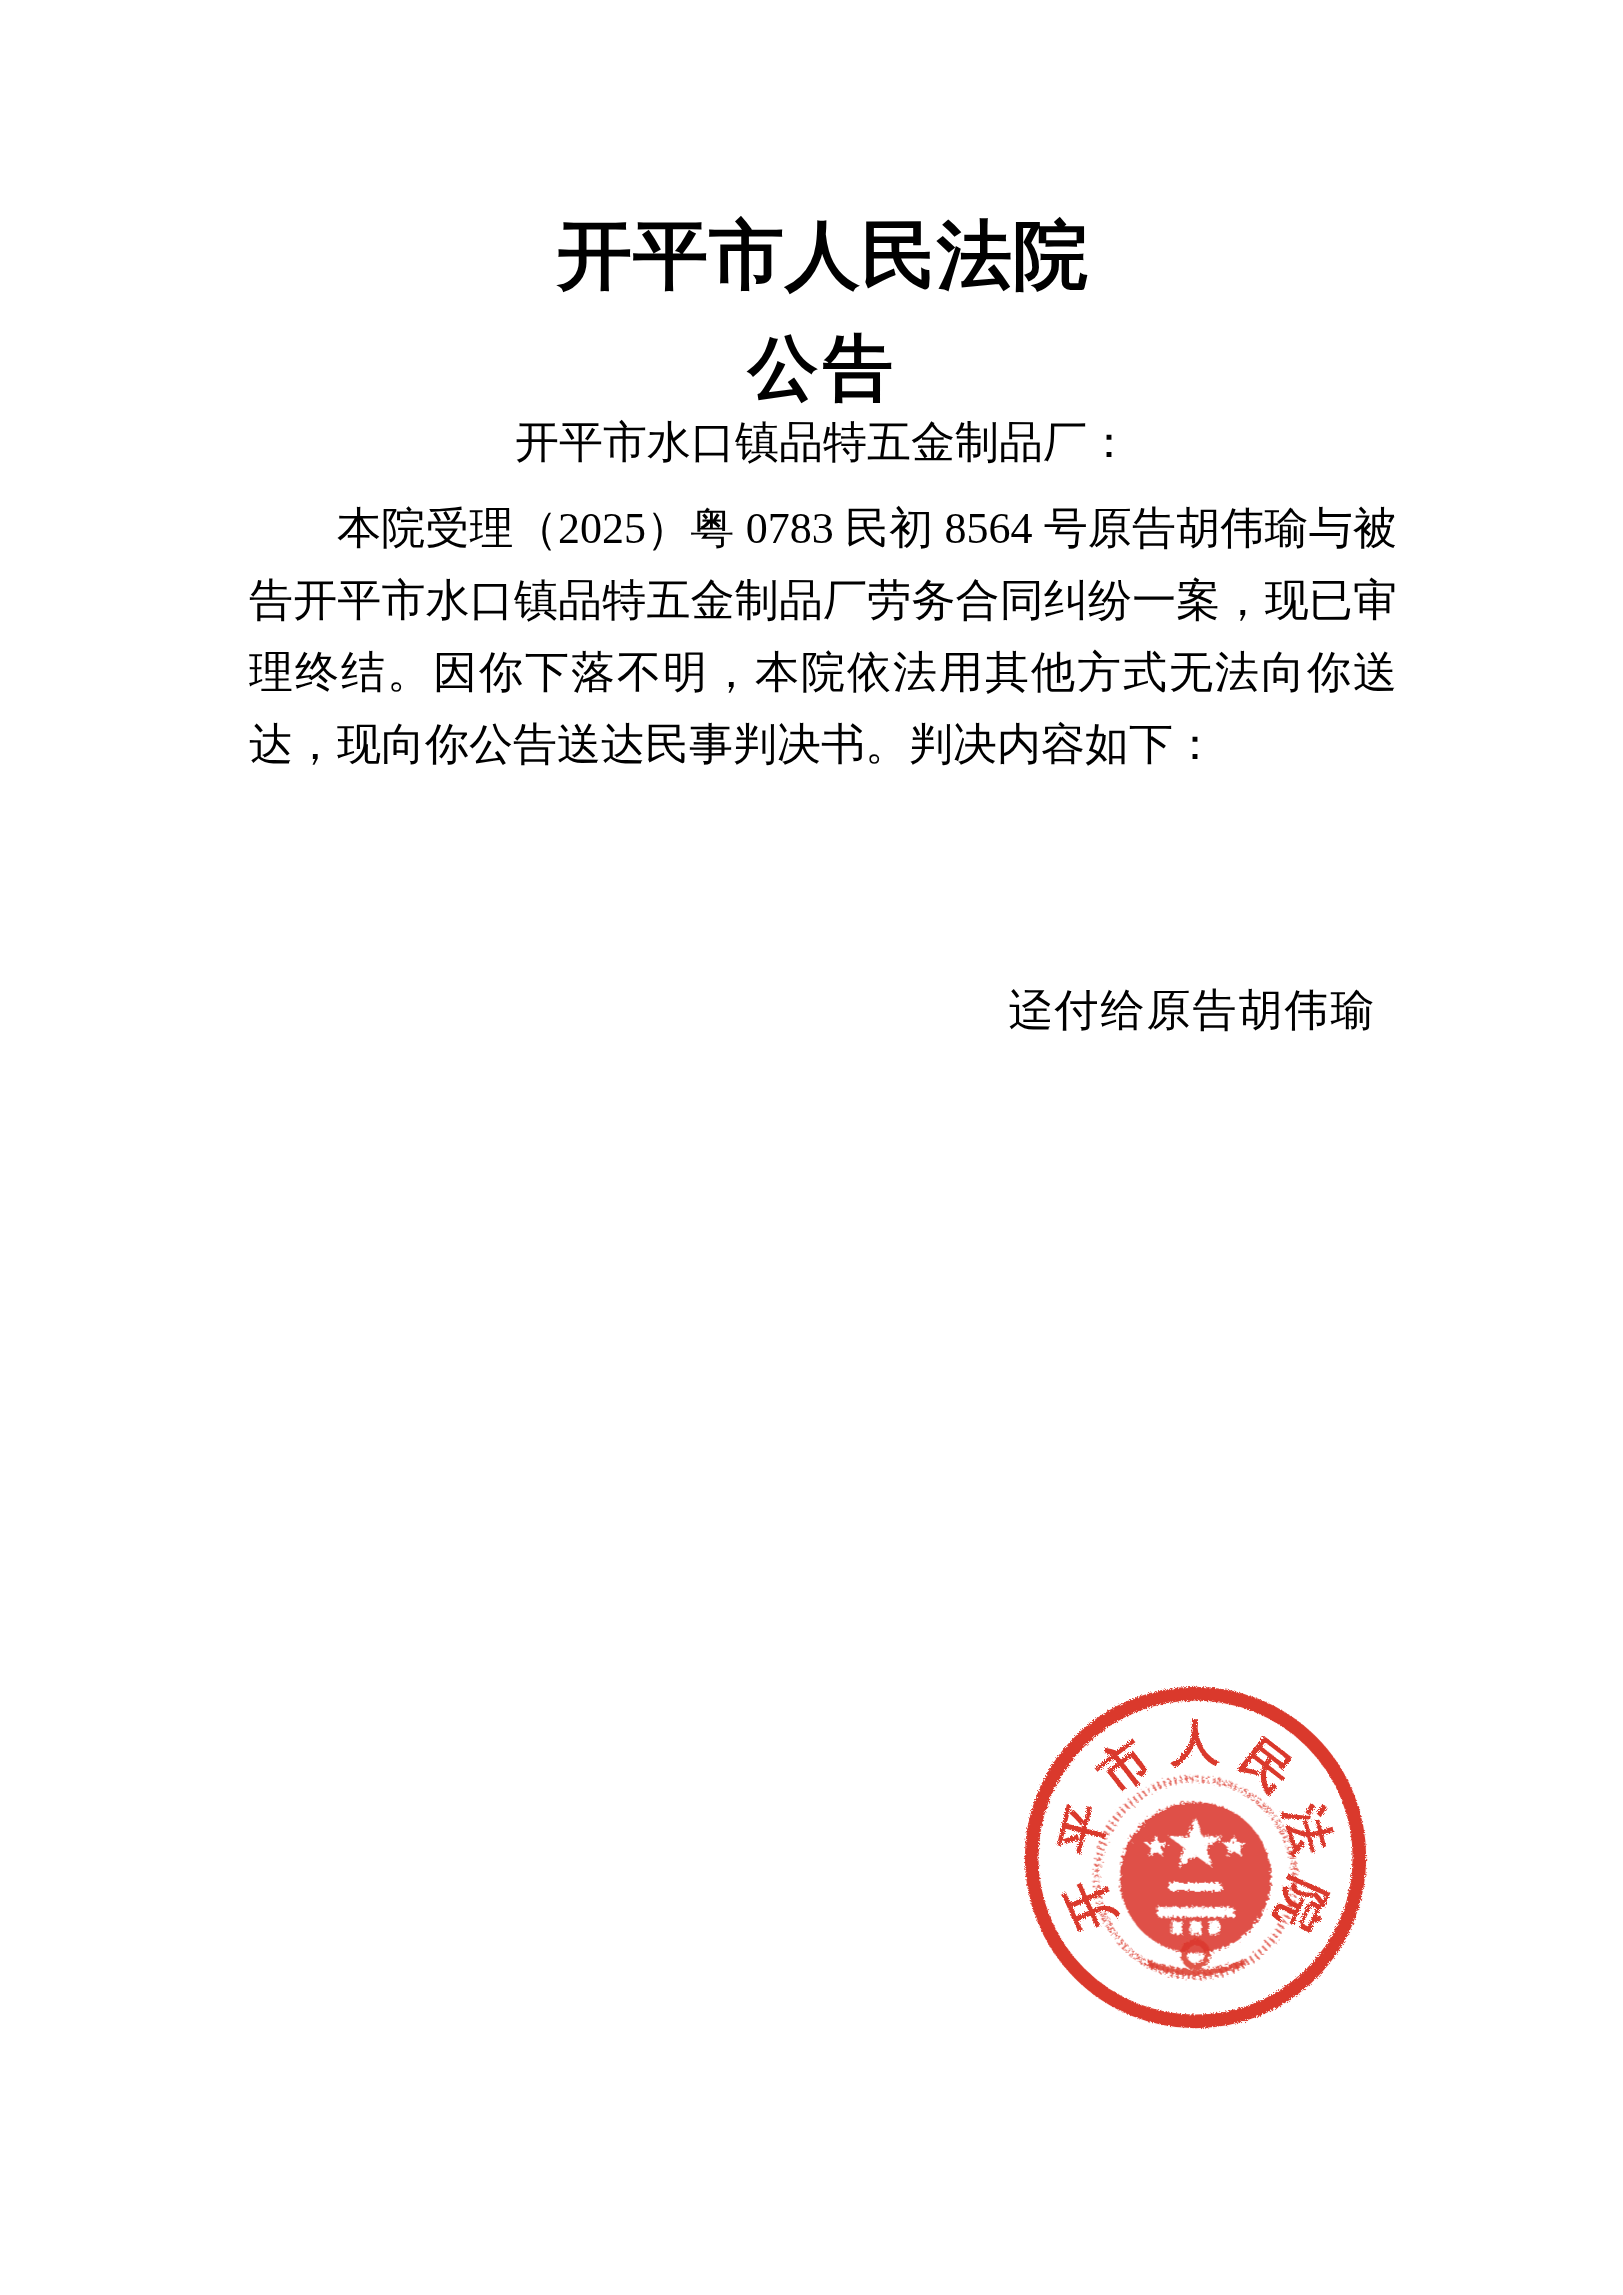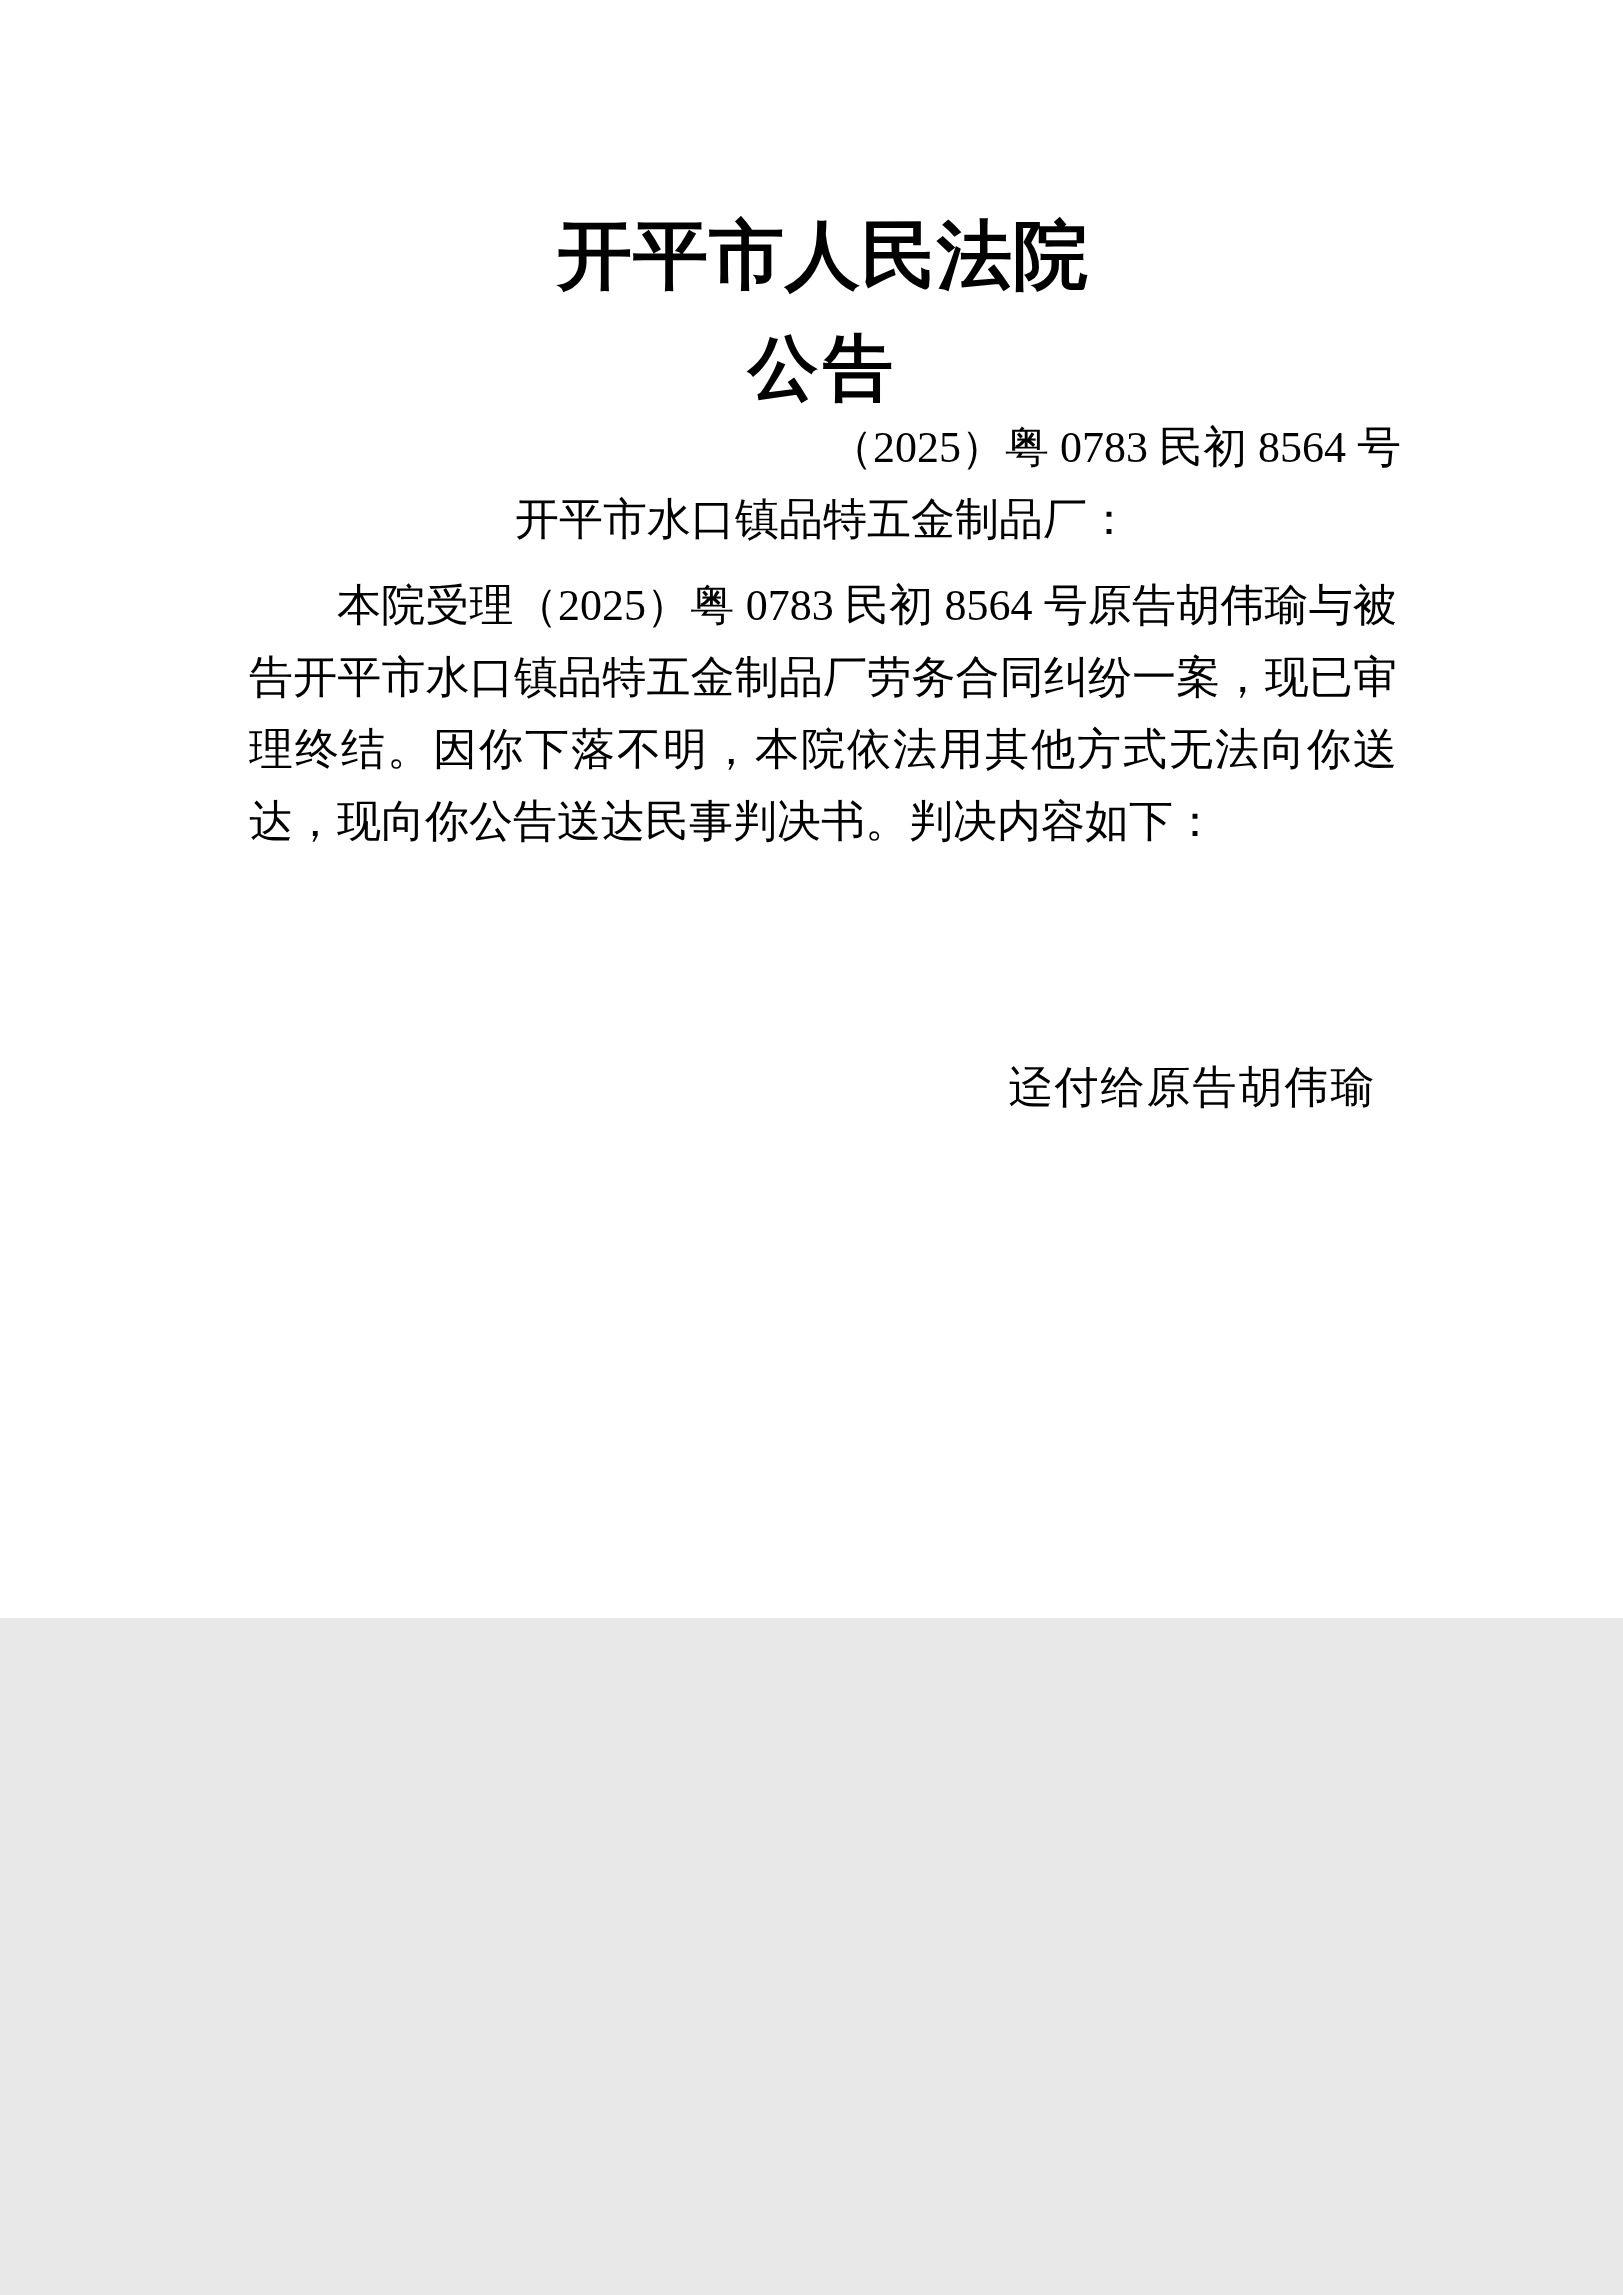--- a/index.html
+++ b/index.html
@@ -1,18 +1,18 @@
 <!DOCTYPE html>
 <html style="font-size:8.2px"><head>
 <meta charset="utf-8">
 <style>
   html,body{margin:0;padding:0;background:#e8e8e8;}
   .page{
     position:relative;
-    width:1623px;height:1618px;
+    width:1623px;height:2295px;
     background:#ffffff;
     color:#000000;
     font-family:"Liberation Serif","DejaVu Serif",serif;
     box-sizing:border-box;
     padding:214px 222px 0 245px;
     overflow:hidden;
     margin:0 auto;
   }
   .court-title{
     font-size:75px;line-height:83px;font-weight:700;
@@ -49,21 +49,20 @@
 </style>
 </head>
 <body>
 
 <div class="page">
 
   <div class="court-title">开平市人民法院</div>
 
   <div class="doc-type">公告</div>
 
-  <div class="case-number">（2025）粤 0783 民初 8564 号</div>
 
   <div class="addressee">开平市水口镇品特五金制品厂：</div>
 
   <div class="body-text">
     <p class="first">本院受理（2025）粤 0783 民初 8564 号原告胡伟瑜与被告开平市水口镇品特五金制品厂劳务合同纠纷一案，现已审理终结。因你下落不明，本院依法用其他方式无法向你送达，现向你公告送达民事判决书。判决内容如下：</p>
   </div>
 
   <div class="date-line">迳付给原告胡伟瑜</div>
 
   <div class="seal">

